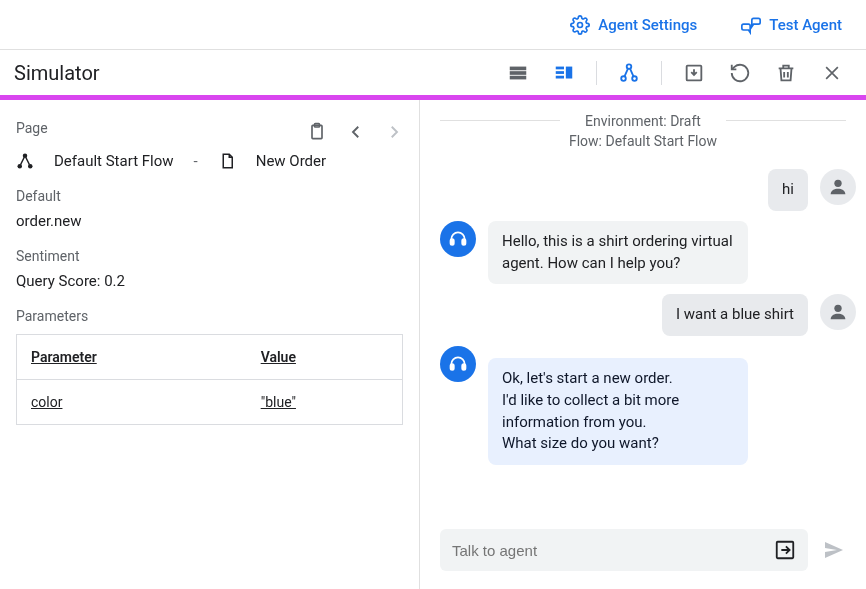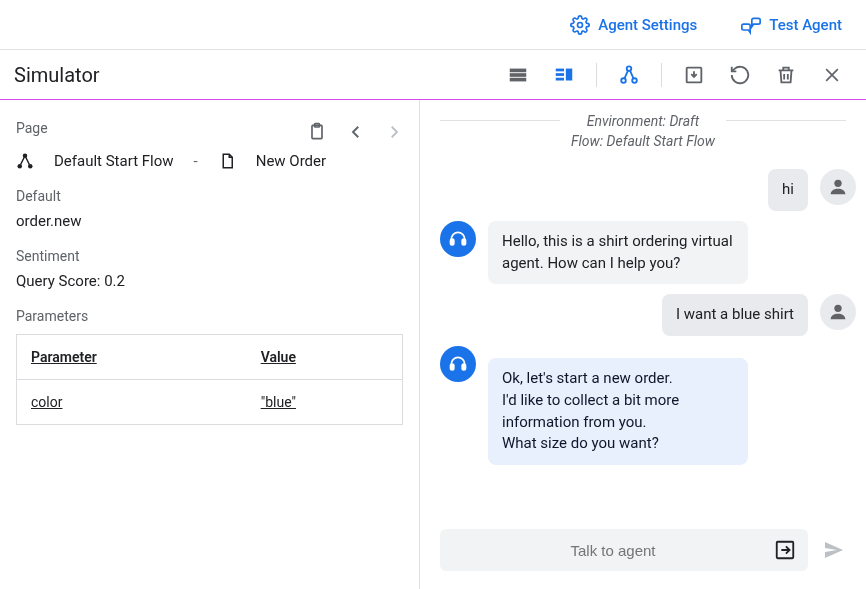--- a/index.html
+++ b/index.html
@@ -28,21 +28,21 @@
     align-items: center;
     gap: 8px;
     cursor: pointer;
   }
   .header {
     height: 50px;
     display: flex;
     align-items: center;
     justify-content: space-between;
     padding: 0 16px 0 14px;
-    border-bottom: 1px solid #d946ef;
+    border-bottom: 5px solid #d946ef;
   }
   .header-title {
     font-size: 20px;
     font-weight: 400;
     color: #202124;
   }
   .header-actions {
     display: flex;
     align-items: center;
     gap: 10px;
@@ -131,21 +131,20 @@
   table.params td { color: #202124; }
   table.params tr:last-child td { border-bottom: none; }
 
   .chat-header {
     text-align: center;
     font-size: 14px;
     color: #5f6368;
     line-height: 1.4;
     padding: 0 20px 8px 20px;
     position: relative;
-    font-style: italic;
   }
   .chat-header .hr {
     position: absolute;
     top: 8px;
     height: 1px;
     background: #e0e0e0;
   }
   .chat-body {
     flex: 1;
     overflow: auto;
@@ -194,21 +193,20 @@
     border-radius: 6px;
     padding: 10px 12px;
   }
   .chat-input input {
     flex: 1;
     border: none;
     background: transparent;
     font-size: 15px;
     color: #be185d;
     outline: none;
-    text-align: center;
   }
   .send-btn { color: #bdc1c6; cursor: pointer; }
   svg { display: block; }
 </style>
 </head>
 <body>
 
 <div class="top-bar">
   <div class="top-link">
     <span>

